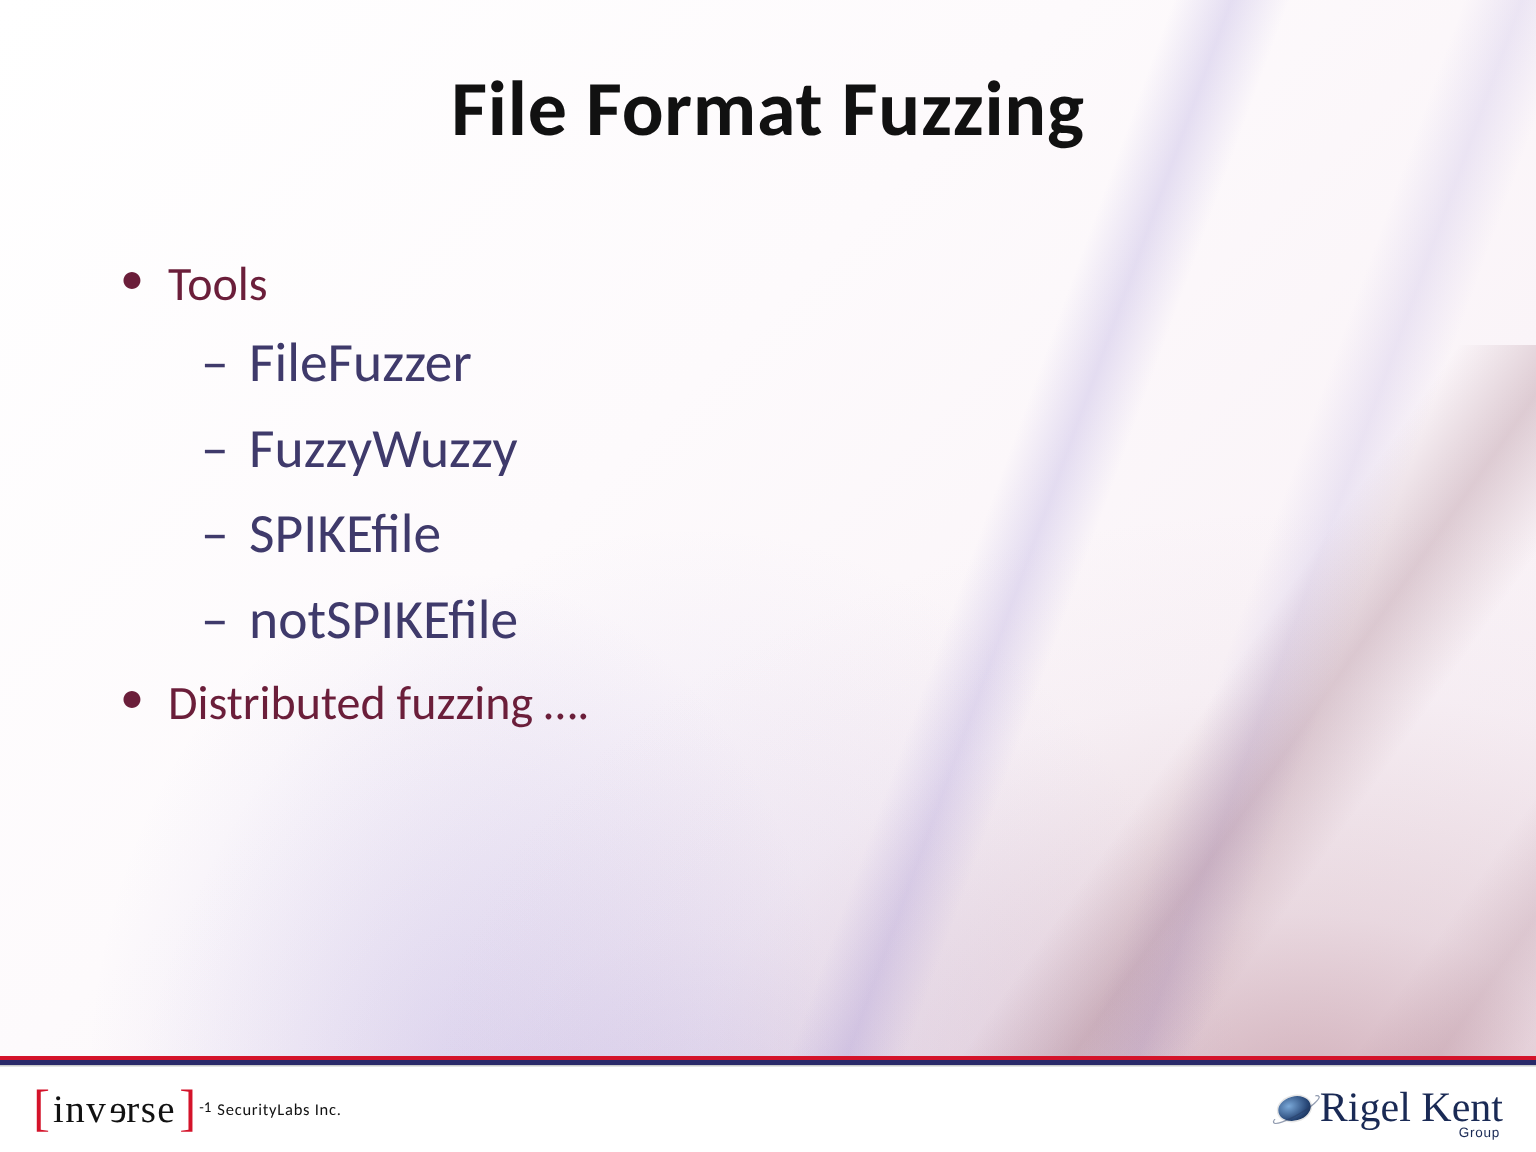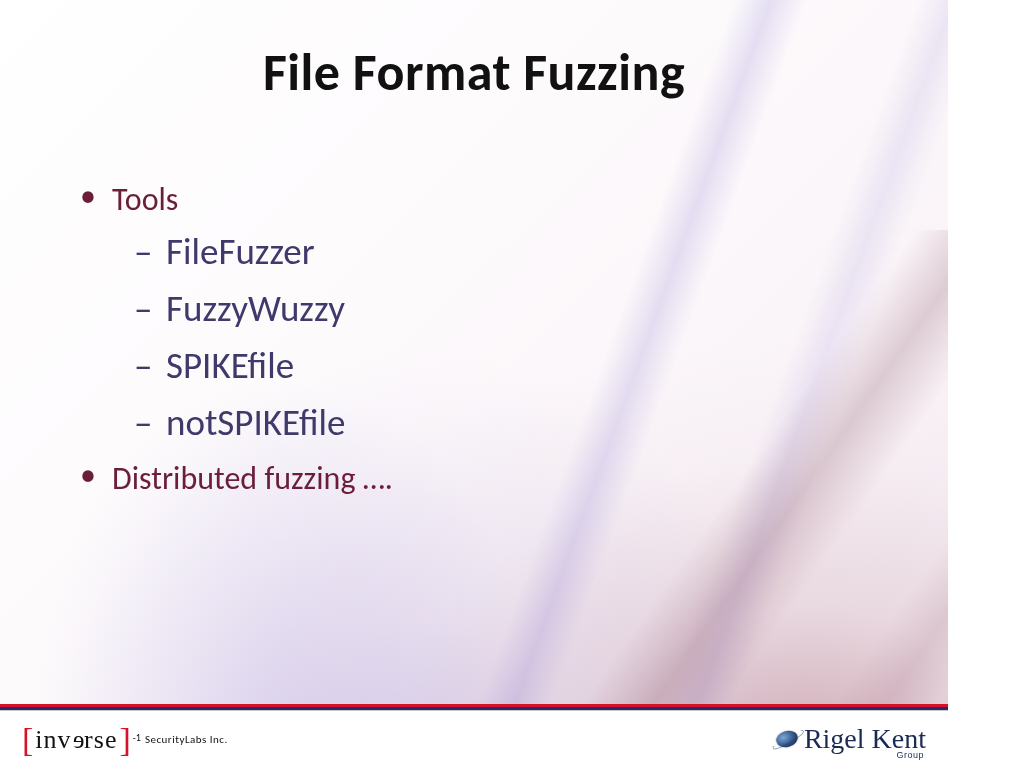--- a/index.html
+++ b/index.html
@@ -1,19 +1,19 @@
 <!DOCTYPE html>
 <html><head>
 <meta charset="utf-8">
 <style>
 * { margin: 0; padding: 0; box-sizing: border-box; }
 html, body { width: 1024px; height: 768px; overflow: hidden; font-family: Calibri, "Segoe UI", Arial, sans-serif; }
 .slide {
   position: relative;
-  width: 948px;
+  width: 1024px;
   height: 768px;
   background:
     radial-gradient(ellipse 900px 600px at 85% 95%, rgba(140, 60, 80, 0.35) 0%, rgba(160, 100, 120, 0.18) 20%, rgba(200, 170, 190, 0.07) 45%, transparent 65%),
     radial-gradient(ellipse 700px 900px at 45% 110%, rgba(120, 100, 200, 0.25) 0%, rgba(150, 130, 210, 0.12) 25%, transparent 55%),
     radial-gradient(ellipse 500px 700px at 30% 95%, rgba(130, 110, 200, 0.18) 0%, transparent 50%),
     linear-gradient(135deg, #ffffff 0%, #fdfafc 40%, #f7eef4 100%);
 }
 .swoosh {
   position: absolute; inset: 0; pointer-events: none; overflow: hidden;
 }
@@ -46,21 +46,21 @@
   left: 0;
   width: 100%;
   text-align: center;
   font-size: 52px;
   font-weight: 700;
   color: #111;
   letter-spacing: 0.5px;
 }
 .content {
   position: absolute;
-  top: 180px;
+  top: 170px;
   left: 80px;
   right: 60px;
 }
 ul.main { list-style: none; }
 ul.main > li {
   position: relative;
   padding-left: 32px;
   margin-bottom: 10px;
   font-size: 32px;
   color: #6b1e3a;

